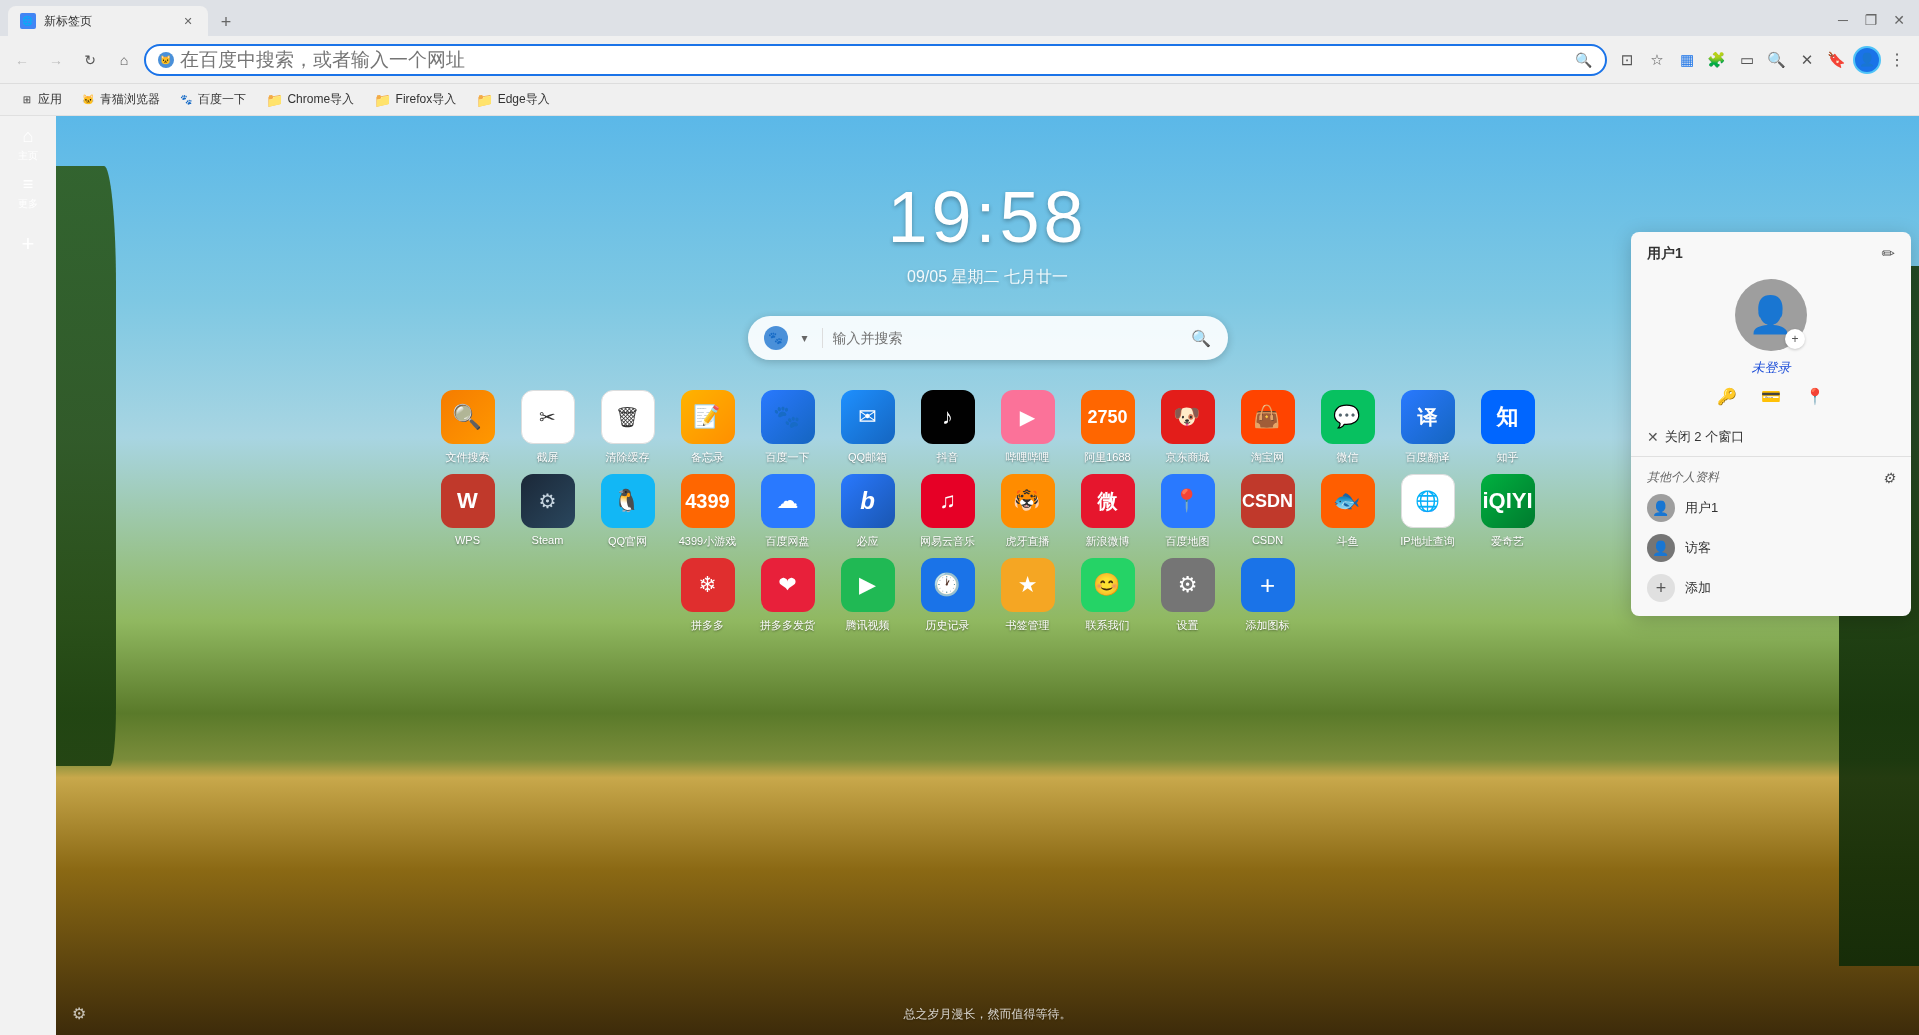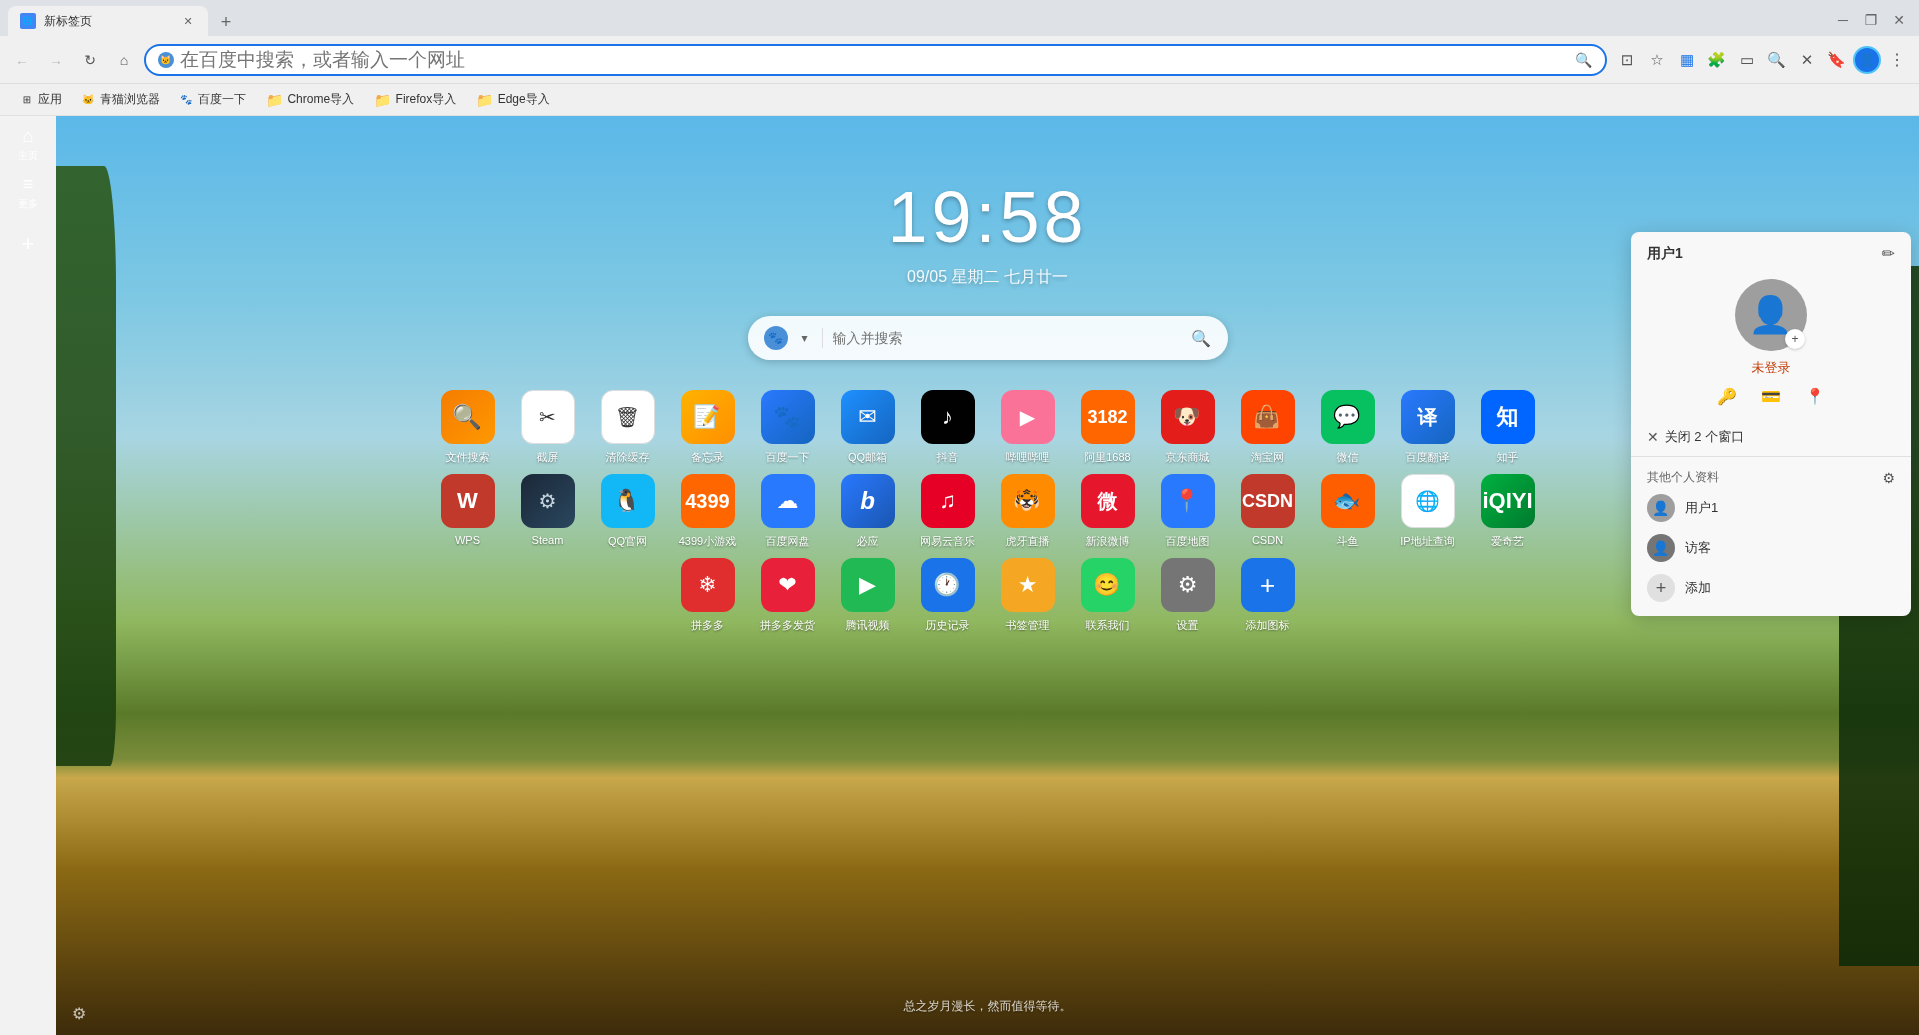--- a/index.html
+++ b/index.html
@@ -62,40 +62,40 @@
     .search-bar { position: absolute; top: 200px; left: 50%; transform: translateX(-50%); width: 480px; height: 44px; background: rgba(255,255,255,0.9); border-radius: 22px; display: flex; align-items: center; padding: 0 16px; gap: 10px; box-shadow: 0 2px 8px rgba(0,0,0,0.2); }
     .search-engine-icon { width: 24px; height: 24px; background: #4a90d9; border-radius: 50%; display: flex; align-items: center; justify-content: center; color: white; font-size: 12px; }
     .search-separator { width: 1px; height: 20px; background: #ddd; }
     .search-input { border: none; outline: none; flex: 1; font-size: 14px; background: transparent; color: #333; }
     .search-icon { color: #666; font-size: 16px; cursor: pointer; }
     .app-item { width: 76px; display: flex; flex-direction: column; align-items: center; gap: 6px; cursor: pointer; padding: 6px 4px; border-radius: 8px; }
     .app-icon { width: 54px; height: 54px; border-radius: 12px; display: flex; align-items: center; justify-content: center; font-size: 22px; overflow: hidden; }
     .app-label { font-size: 11px; color: white; text-shadow: 0 1px 2px rgba(0,0,0,0.5); white-space: nowrap; }
 
     
-    .bottom-text { position: absolute; bottom: 20px; left: 50%; transform: translateX(-50%); color: rgba(255,255,255,0.8); font-size: 12px; text-shadow: 0 1px 2px rgba(0,0,0,0.3); text-align: center; }
+    .bottom-text { position: absolute; bottom: 12px; left: 50%; transform: translateX(-50%); color: rgba(255,255,255,0.8); font-size: 12px; text-shadow: 0 1px 2px rgba(0,0,0,0.3); text-align: center; }
     .bottom-settings { position: absolute; bottom: 12px; left: 16px; color: rgba(255,255,255,0.7); font-size: 16px; cursor: pointer; }
 
     
     .profile-panel { position: absolute; top: 116px; right: 8px; width: 280px; background: #f8f8f8; border-radius: 8px; box-shadow: 0 4px 20px rgba(0,0,0,0.2); z-index: 100; padding-bottom: 8px; }
     .panel-header { padding: 12px 16px 8px; display: flex; align-items: center; justify-content: space-between; }
     .panel-title { font-size: 14px; font-weight: 600; color: #333; }
     .panel-edit { color: #555; font-size: 16px; cursor: pointer; }
     .panel-avatar-area { display: flex; flex-direction: column; align-items: center; padding: 8px 0 12px; }
     .panel-avatar { width: 72px; height: 72px; border-radius: 50%; background: #9e9e9e; display: flex; align-items: center; justify-content: center; color: white; font-size: 36px; position: relative; }
     .panel-avatar-badge { position: absolute; bottom: 2px; right: 2px; width: 20px; height: 20px; background: white; border-radius: 50%; display: flex; align-items: center; justify-content: center; font-size: 12px; color: #555; box-shadow: 0 1px 3px rgba(0,0,0,0.2); }
-    .panel-status { font-size: 13px; color: #c2410c; margin-top: 8px; }
+    .panel-status { font-size: 13px; color: #1d4ed8; margin-top: 8px; font-style: italic; }
     .panel-icons { display: flex; gap: 24px; margin-top: 10px; color: #555; font-size: 16px; }
     .panel-icon-btn { cursor: pointer; }
     .panel-sync-info { background: white; margin: 0 8px; padding: 10px 12px; border-radius: 6px; font-size: 12px; color: #444; line-height: 1.5; }
     .panel-sync-btn { margin: 8px; background: #1a73e8; color: white; border: 2px solid #1a73e8; border-radius: 4px; padding: 8px 16px; text-align: center; font-size: 13px; cursor: pointer; border-radius: 6px; }
     .panel-close-row { display: flex; align-items: center; gap: 6px; padding: 10px 16px 4px; font-size: 13px; color: #333; cursor: pointer; }
     .panel-close-icon { font-size: 14px; color: #555; }
     .panel-divider { height: 1px; background: #e0e0e0; margin: 6px 0; }
-    .panel-section-header { display: flex; align-items: center; justify-content: space-between; padding: 6px 16px 2px; }
+    .panel-section-header { display: flex; align-items: center; justify-content: space-between; padding: 6px 16px 2px; font-style: italic; }
     .panel-section-label { font-size: 12px; color: #666; }
     .panel-settings-icon { color: #555; font-size: 14px; cursor: pointer; }
     .panel-user-item { display: flex; align-items: center; gap: 10px; padding: 6px 16px; cursor: pointer; }
     .panel-user-icon { width: 28px; height: 28px; border-radius: 50%; background: #9e9e9e; display: flex; align-items: center; justify-content: center; color: white; font-size: 14px; }
     .panel-user-name { font-size: 13px; color: #333; }
     .panel-add-item { display: flex; align-items: center; gap: 10px; padding: 6px 16px; cursor: pointer; }
     .panel-add-icon { width: 28px; height: 28px; border-radius: 50%; background: #e0e0e0; display: flex; align-items: center; justify-content: center; color: #555; font-size: 18px; }
     .panel-add-label { font-size: 13px; color: #333; }
 
     
@@ -239,21 +239,21 @@
         </div>
         <div class="app-item">
           <div class="app-icon" style="background:#010101;color:white;font-size:22px;">♪</div>
           <span class="app-label">抖音</span>
         </div>
         <div class="app-item">
           <div class="app-icon" style="background:#fb7299;color:white;font-size:20px;">▶</div>
           <span class="app-label">哔哩哔哩</span>
         </div>
         <div class="app-item">
-          <div class="app-icon" style="background:#ff6600;color:white;font-size:18px;font-weight:bold;">3182</div>
+          <div class="app-icon" style="background:#ff6600;color:white;font-size:18px;font-weight:bold;">2750</div>
           <span class="app-label">阿里1688</span>
         </div>
         <div class="app-item">
           <div class="app-icon" style="background:#e31d1a;color:white;font-size:22px;">🐶</div>
           <span class="app-label">京东商城</span>
         </div>
         <div class="app-item">
           <div class="app-icon" style="background:#ff4400;color:white;font-size:22px;">👜</div>
           <span class="app-label">淘宝网</span>
         </div>

